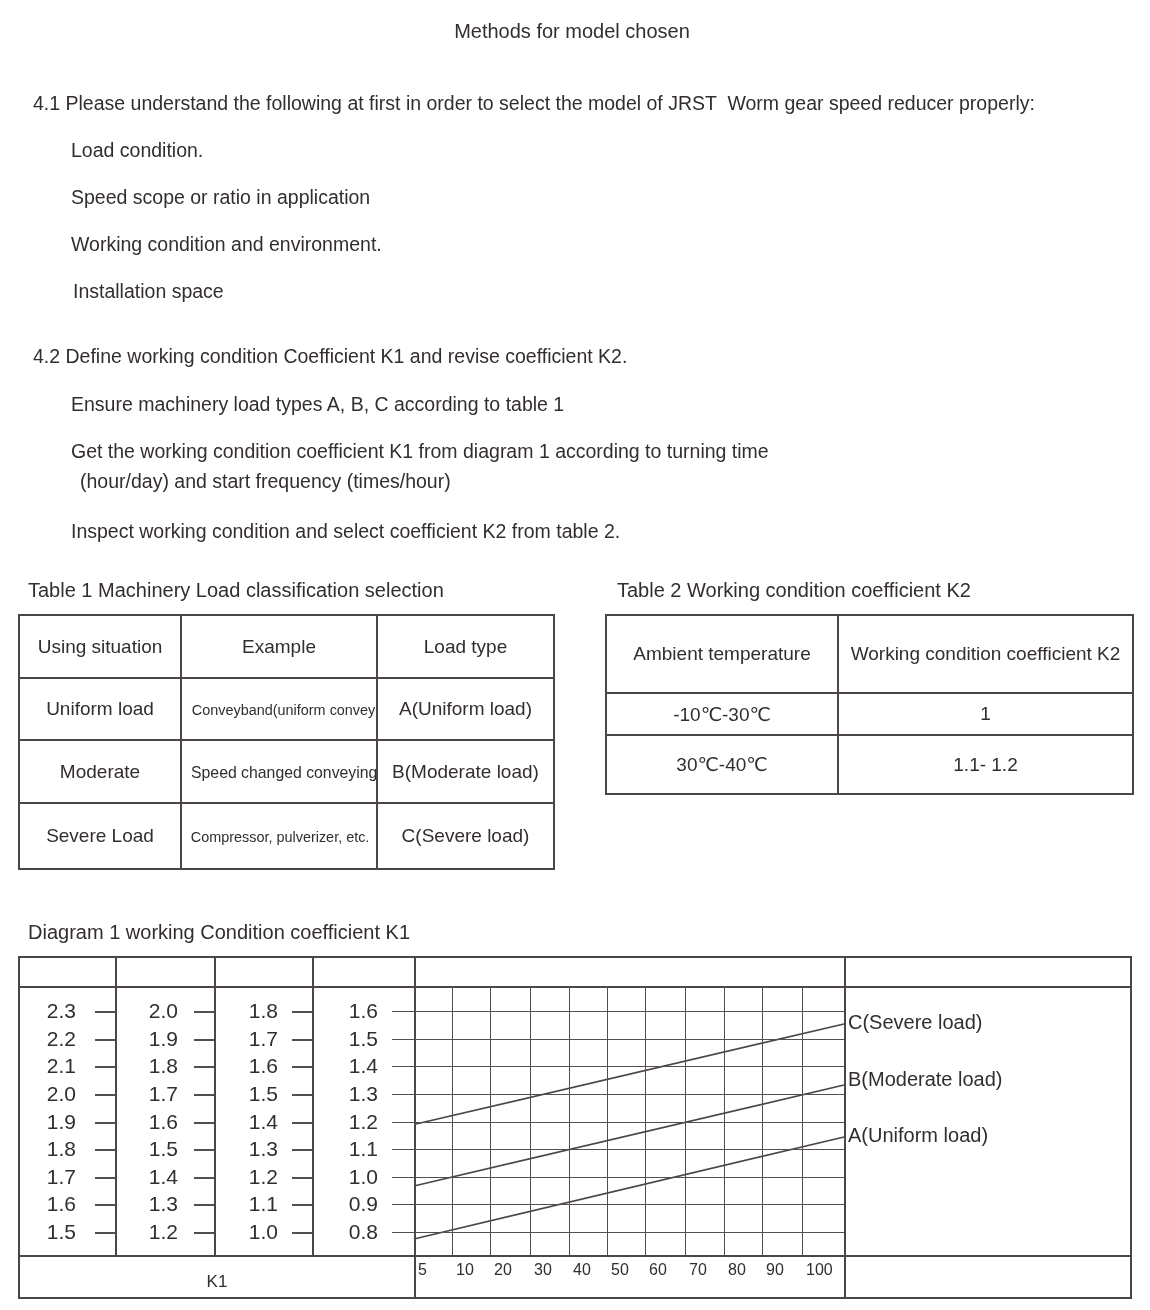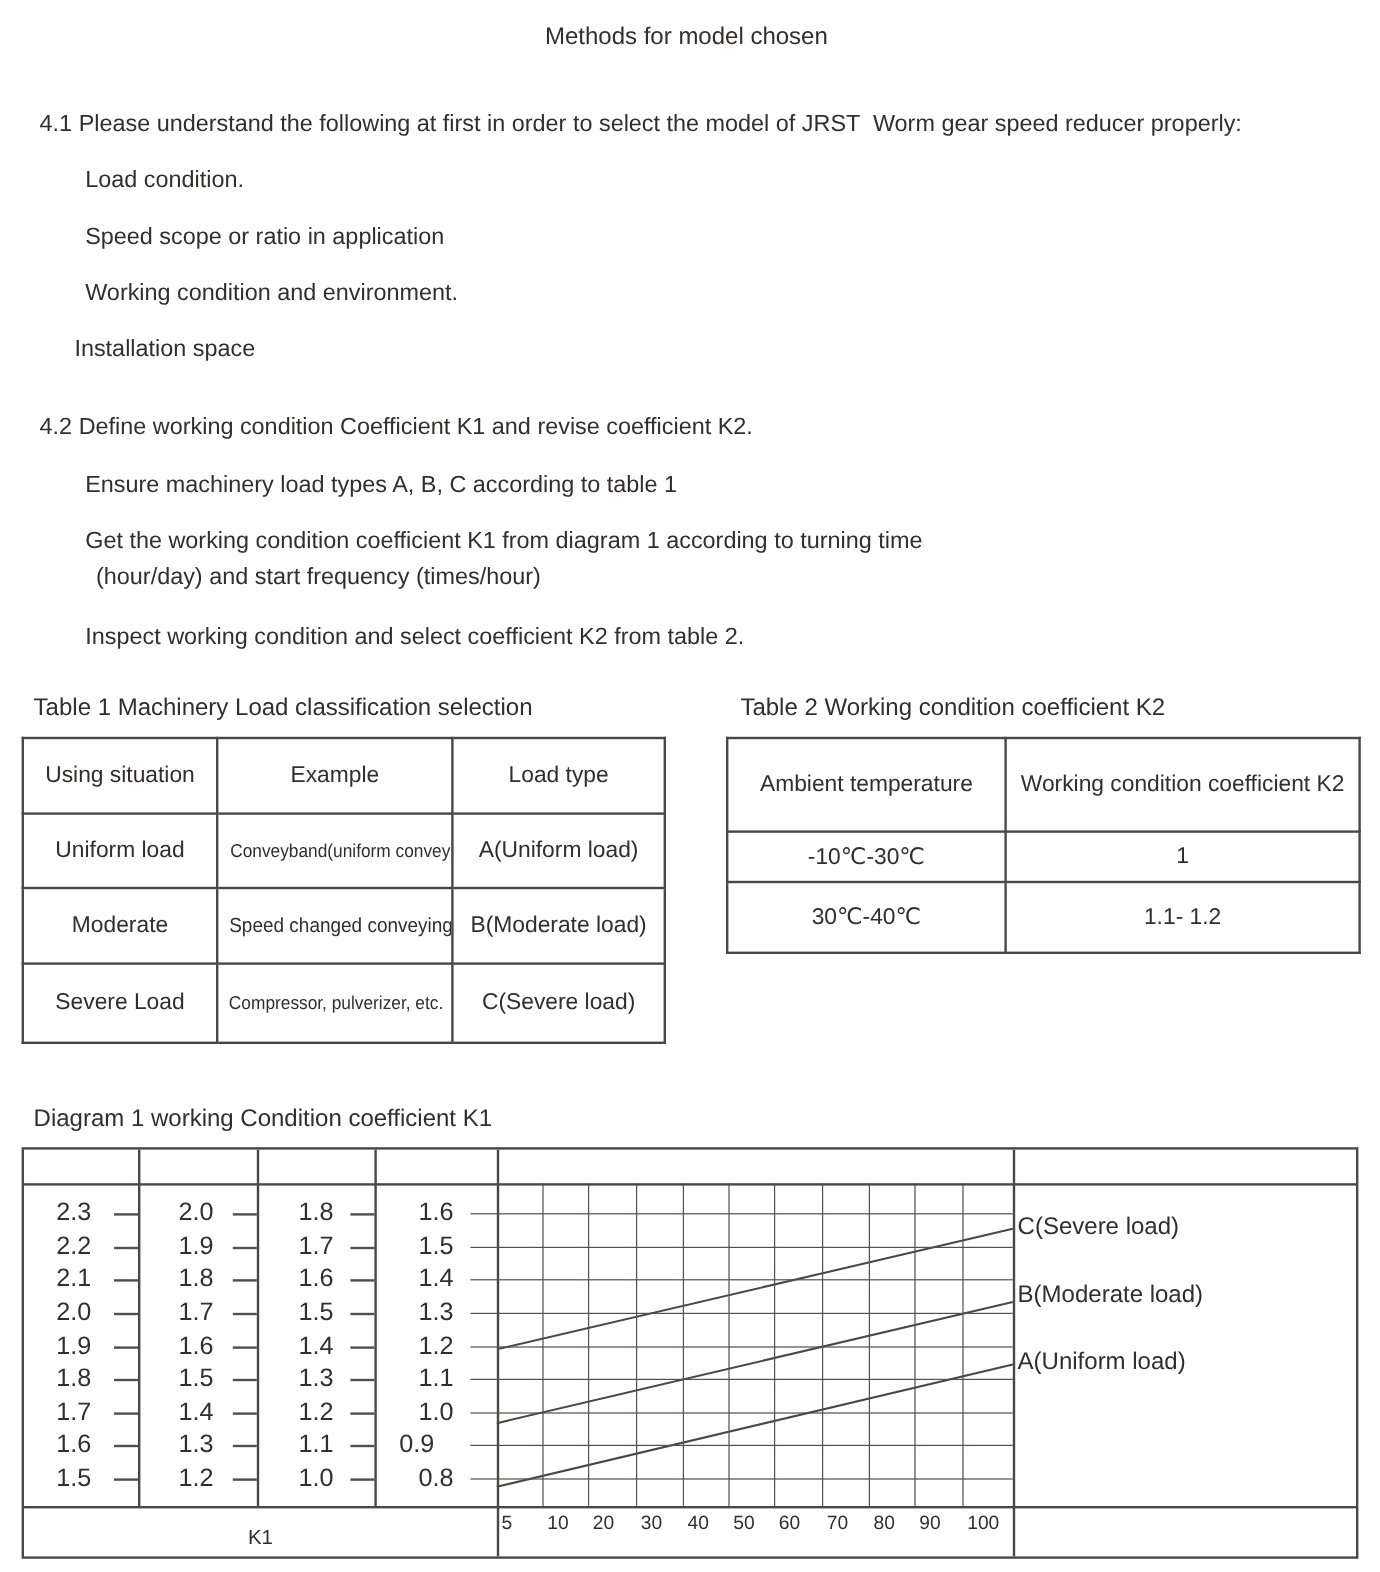--- a/index.html
+++ b/index.html
@@ -39,21 +39,21 @@
 <body>
 
 <div class="page">
 
   <div class="t title" style="left:0;top:19px;width:1120px">Methods for model chosen</div>
 
   <div class="t body-txt" style="left:21px;top:91px;width:1110px">4.1 Please understand the following at first in order to select the model of JRST  Worm gear speed reducer properly:</div>
   <div class="t body-txt" style="left:59px;top:138px">Load condition.</div>
   <div class="t body-txt" style="left:59px;top:185px">Speed scope or ratio in application</div>
   <div class="t body-txt" style="left:59px;top:232px">Working condition and environment.</div>
-  <div class="t body-txt" style="left:50px;top:279px">Installation space</div>
+  <div class="t body-txt" style="left:61px;top:279px">Installation space</div>
 
   <div class="t body-txt" style="left:21px;top:344px;width:1110px">4.2 Define working condition Coefficient K1 and revise coefficient K2.</div>
   <div class="t body-txt" style="left:59px;top:392px">Ensure machinery load types A, B, C according to table 1</div>
   <div class="t body-txt" style="left:59px;top:439px">Get the working condition coefficient K1 from diagram 1 according to turning time</div>
   <div class="t body-txt" style="left:68px;top:469px">(hour/day) and start frequency (times/hour)</div>
   <div class="t body-txt" style="left:59px;top:519px">Inspect working condition and select coefficient K2 from table 2.</div>
 
   <div class="t caption" style="left:16px;top:578px">Table 1 Machinery Load classification selection</div>
   <div class="t caption" style="left:605px;top:578px">Table 2 Working condition coefficient K2</div>
 
@@ -200,21 +200,21 @@
       <div class="scale-num" style="left: 212px; top: 208px;">1.2</div>
       <div class="scale-num" style="left: 212px; top: 235px;">1.1</div>
       <div class="scale-num" style="left: 212px; top: 263px;">1.0</div>
       <div class="scale-num" style="left: 312px; top: 42px;">1.6</div>
       <div class="scale-num" style="left: 312px; top: 70px;">1.5</div>
       <div class="scale-num" style="left: 312px; top: 97px;">1.4</div>
       <div class="scale-num" style="left: 312px; top: 125px;">1.3</div>
       <div class="scale-num" style="left: 312px; top: 153px;">1.2</div>
       <div class="scale-num" style="left: 312px; top: 180px;">1.1</div>
       <div class="scale-num" style="left: 312px; top: 208px;">1.0</div>
-      <div class="scale-num" style="left: 296px; top: 235px;">0.9</div>
+      <div class="scale-num" style="left: 312px; top: 235px;">0.9</div>
       <div class="scale-num" style="left: 312px; top: 263px;">0.8</div>
       <div class="xtick" style="left: 398px; top: 303px;">5</div>
       <div class="xtick" style="left: 436px; top: 303px;">10</div>
       <div class="xtick" style="left: 474px; top: 303px;">20</div>
       <div class="xtick" style="left: 514px; top: 303px;">30</div>
       <div class="xtick" style="left: 553px; top: 303px;">40</div>
       <div class="xtick" style="left: 591px; top: 303px;">50</div>
       <div class="xtick" style="left: 629px; top: 303px;">60</div>
       <div class="xtick" style="left: 669px; top: 303px;">70</div>
       <div class="xtick" style="left: 708px; top: 303px;">80</div>

